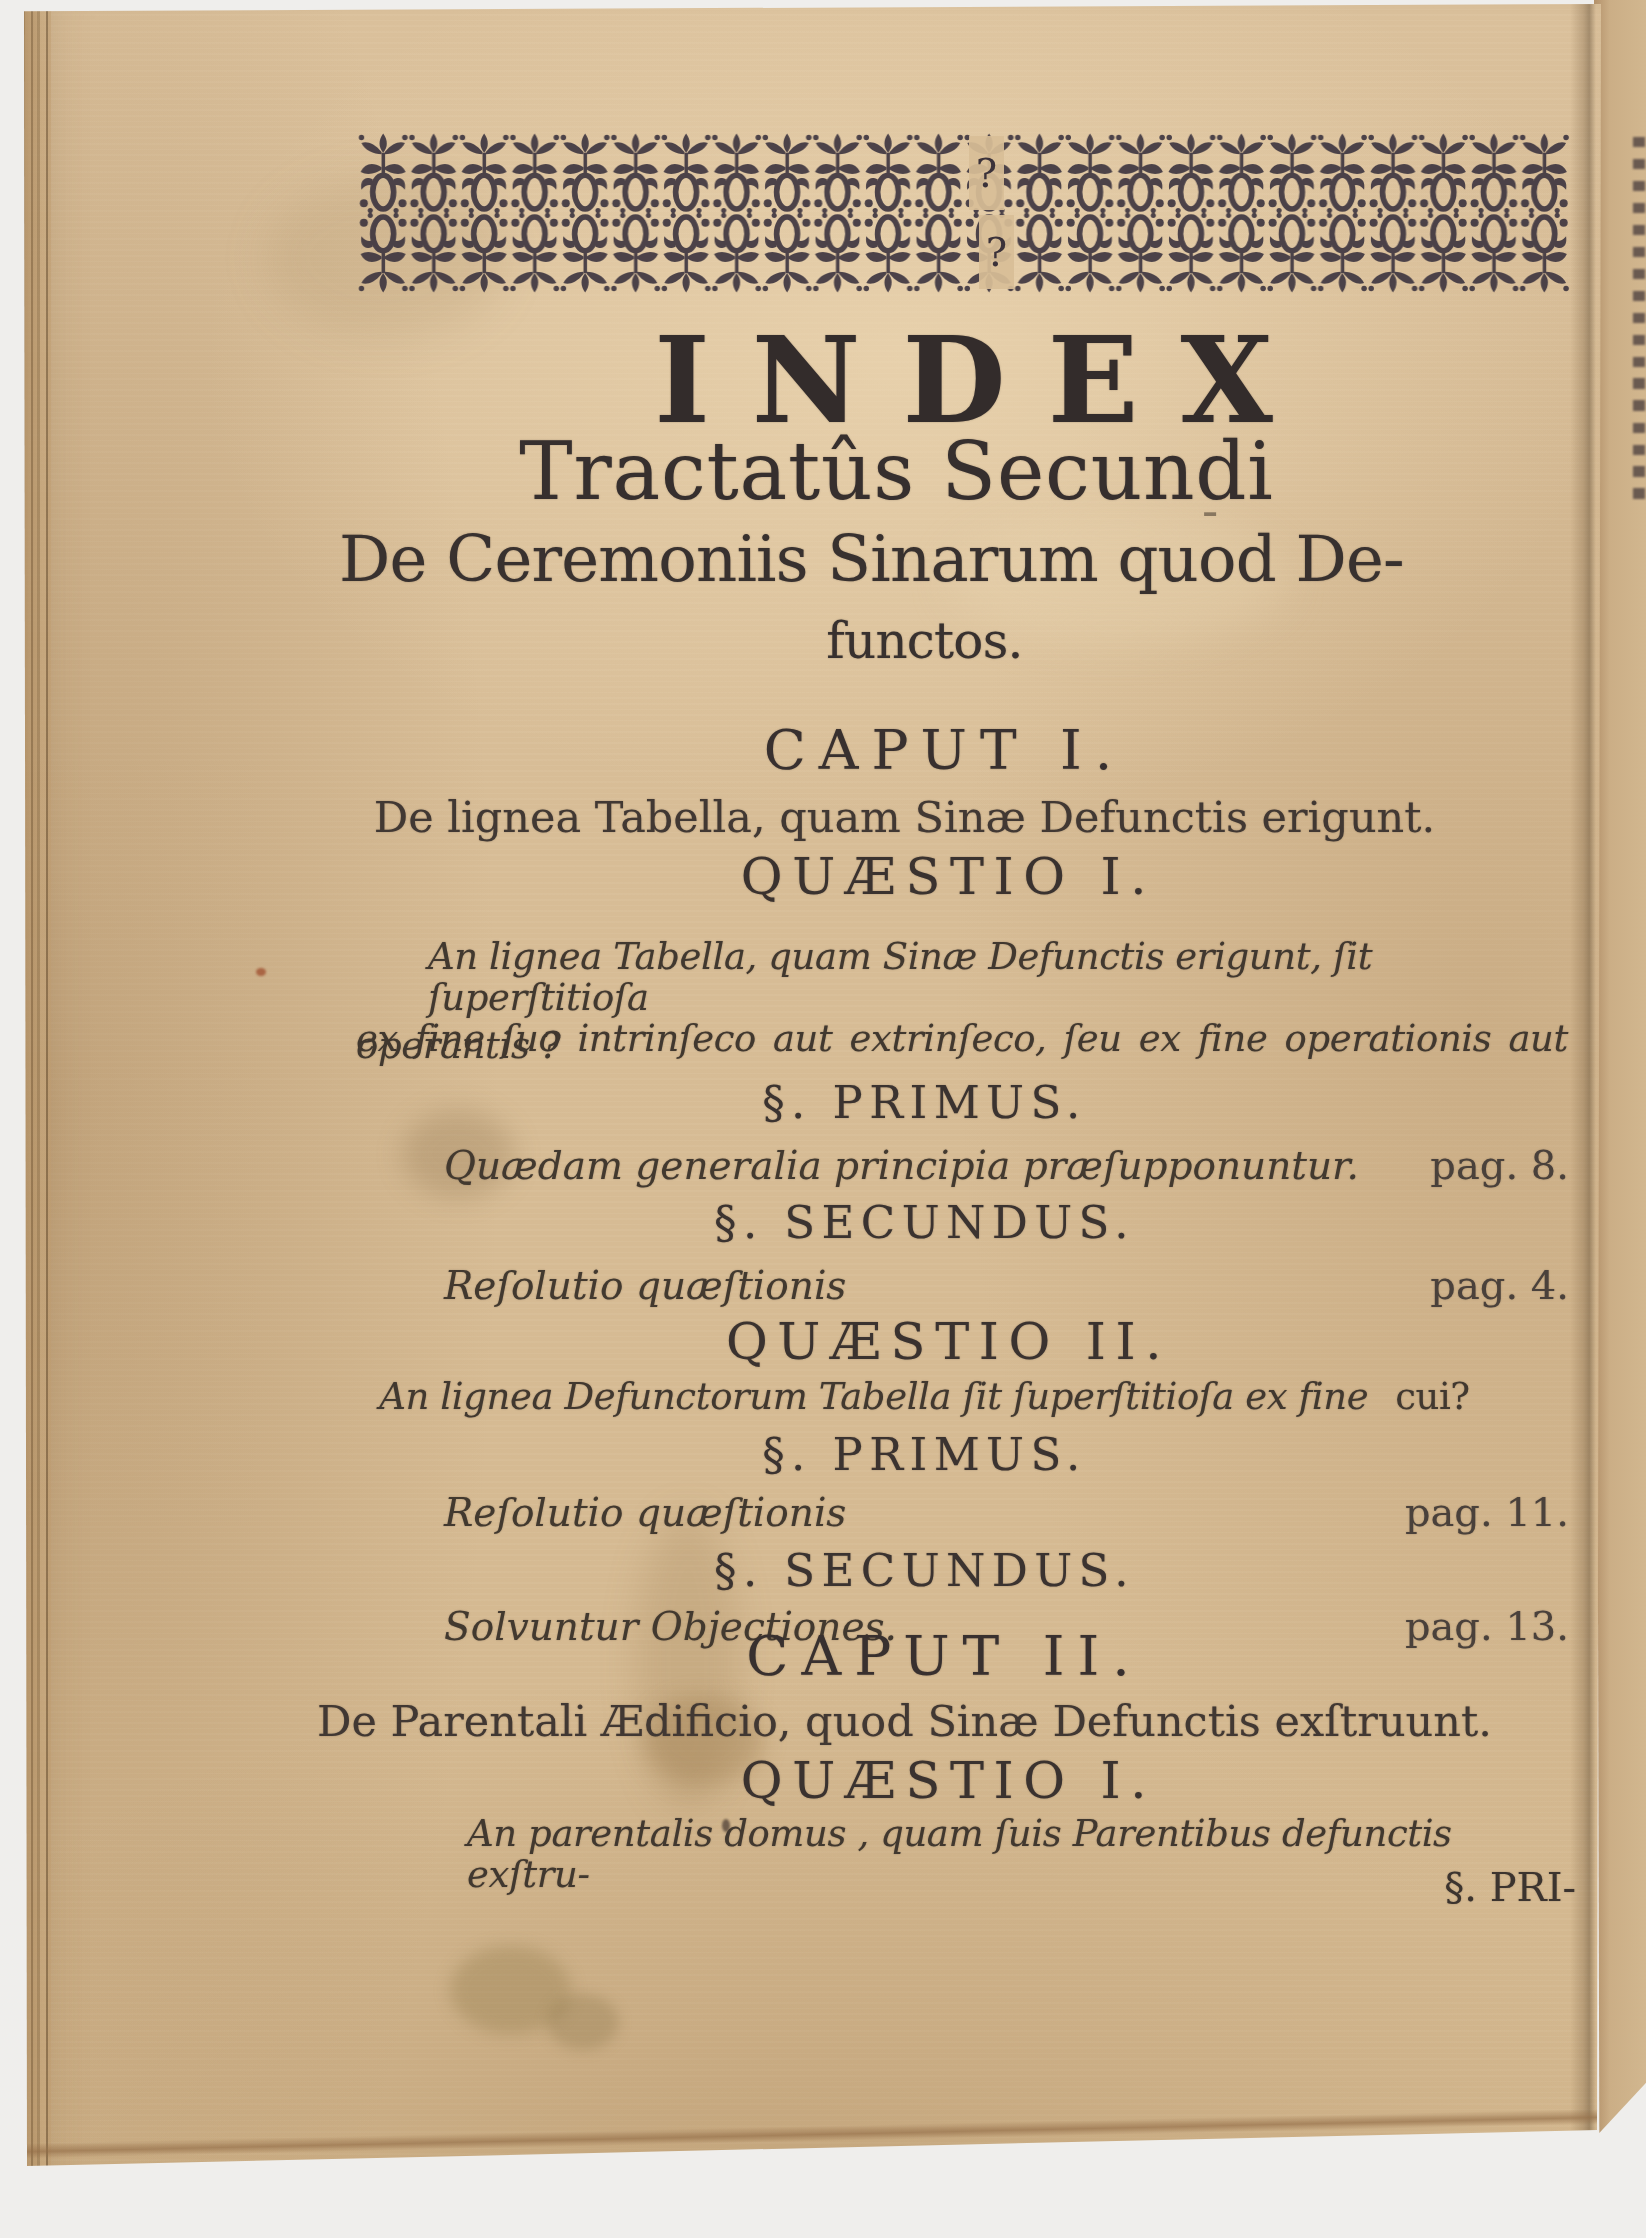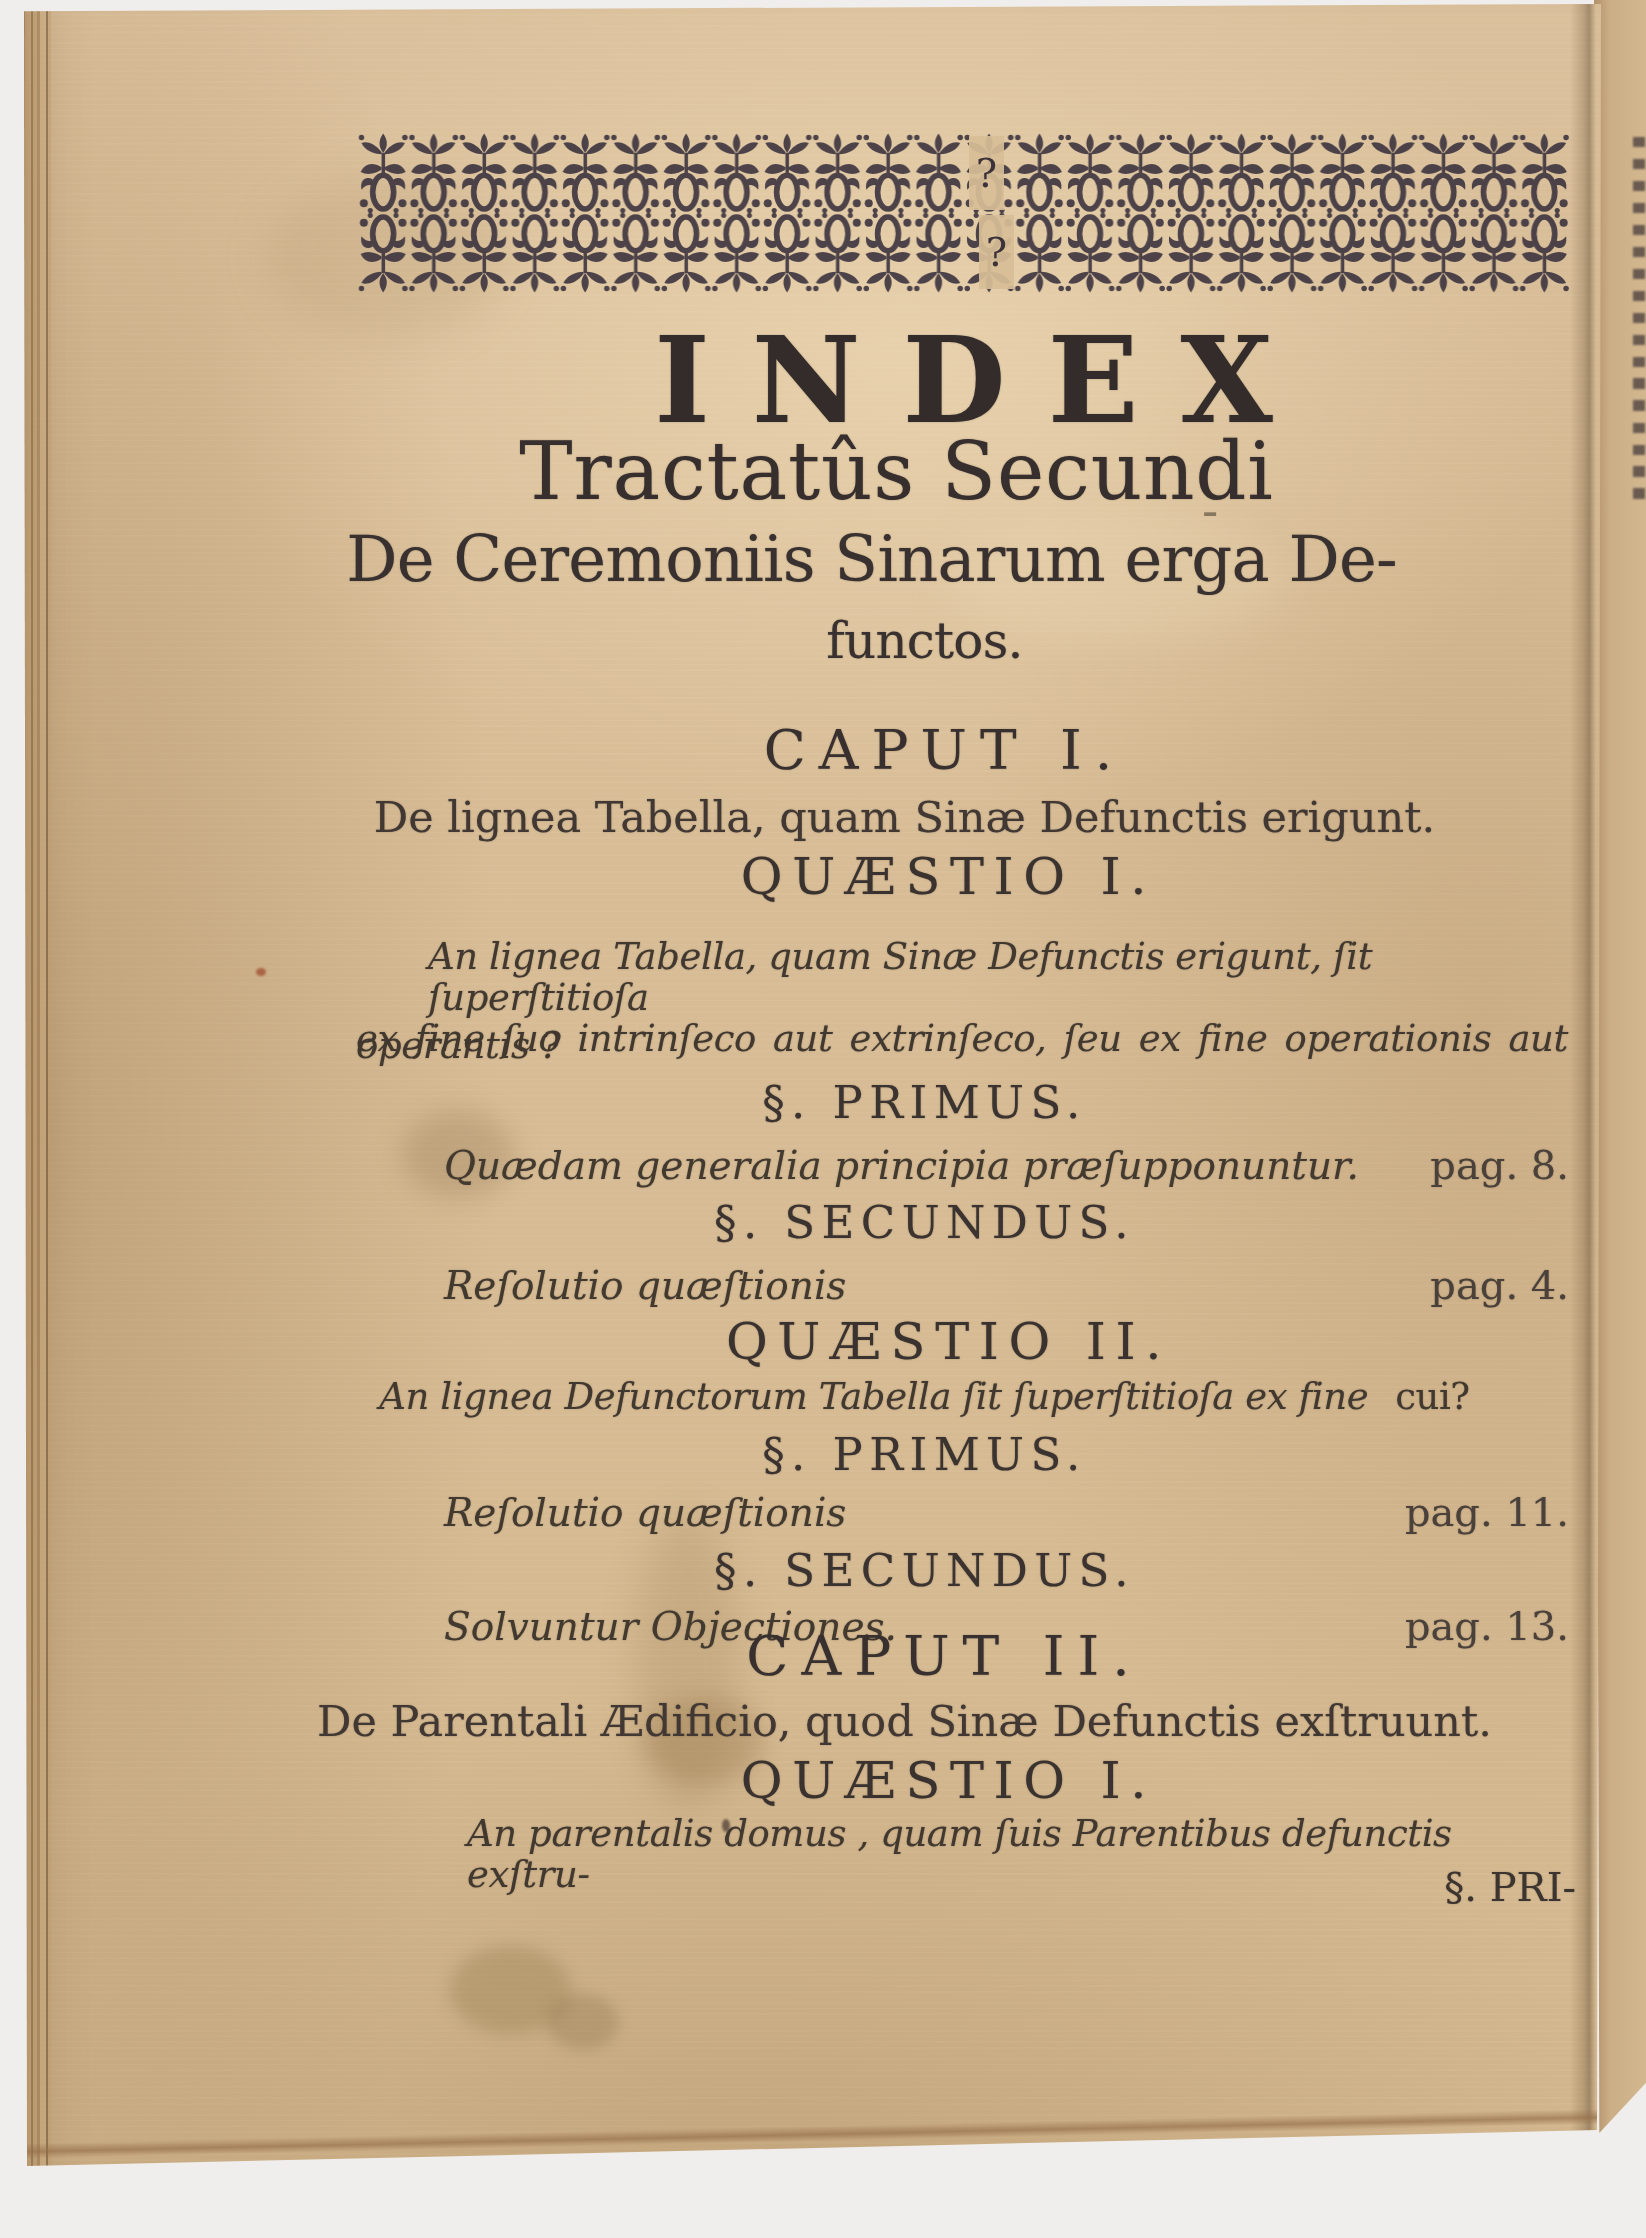--- a/index.html
+++ b/index.html
@@ -136,21 +136,21 @@
             <rect width="1507" height="102" fill="url(#rowp)" opacity="0.9"></rect>
           </g>
         </svg>
         <span class="orn-q q1">?</span>
         <span class="orn-q q2">?</span>
       </div>
 
       <div class="cline h-index" style="left:201px;top:315px;">INDEX</div>
       <div class="cline h-tract" style="left:113px;top:428px;">Tractatûs Secundi</div>
       <span class="stray">-</span>
-      <div class="cline h-cerem" style="left:88px;top:524px;">De Ceremoniis Sinarum erga De-</div>
+      <div class="cline h-cerem" style="left:88px;top:524px;">De Ceremoniis Sinarum quod De-</div>
       <div class="cline h-cerem h-funct" style="left:141px;top:614px;">functos.</div>
 
       <div class="cline h-caput" style="left:161px;top:720px;">CAPUT I.</div>
       <div class="cline sub" style="left:121px;top:794px;">De lignea Tabella, quam Sinæ Defunctis erigunt.</div>
       <div class="cline h-quaes" style="left:165px;top:849px;">QUÆSTIO I.</div>
 
       <div class="line para just" style="left:368px;top:913px;width:1120px;margin-top:24px;">An lignea Tabella, quam Sinæ Defunctis erigunt, ſit ſuperſtitioſa</div>
       <div class="line para just" style="left:296px;top:971px;width:1212px;margin-top:48px;">ex fine ſuo intrinſeco aut extrinſeco, ſeu ex fine operationis aut</div>
       <div class="line para" style="left:296px;top:1026px;">operantis ?</div>
 

